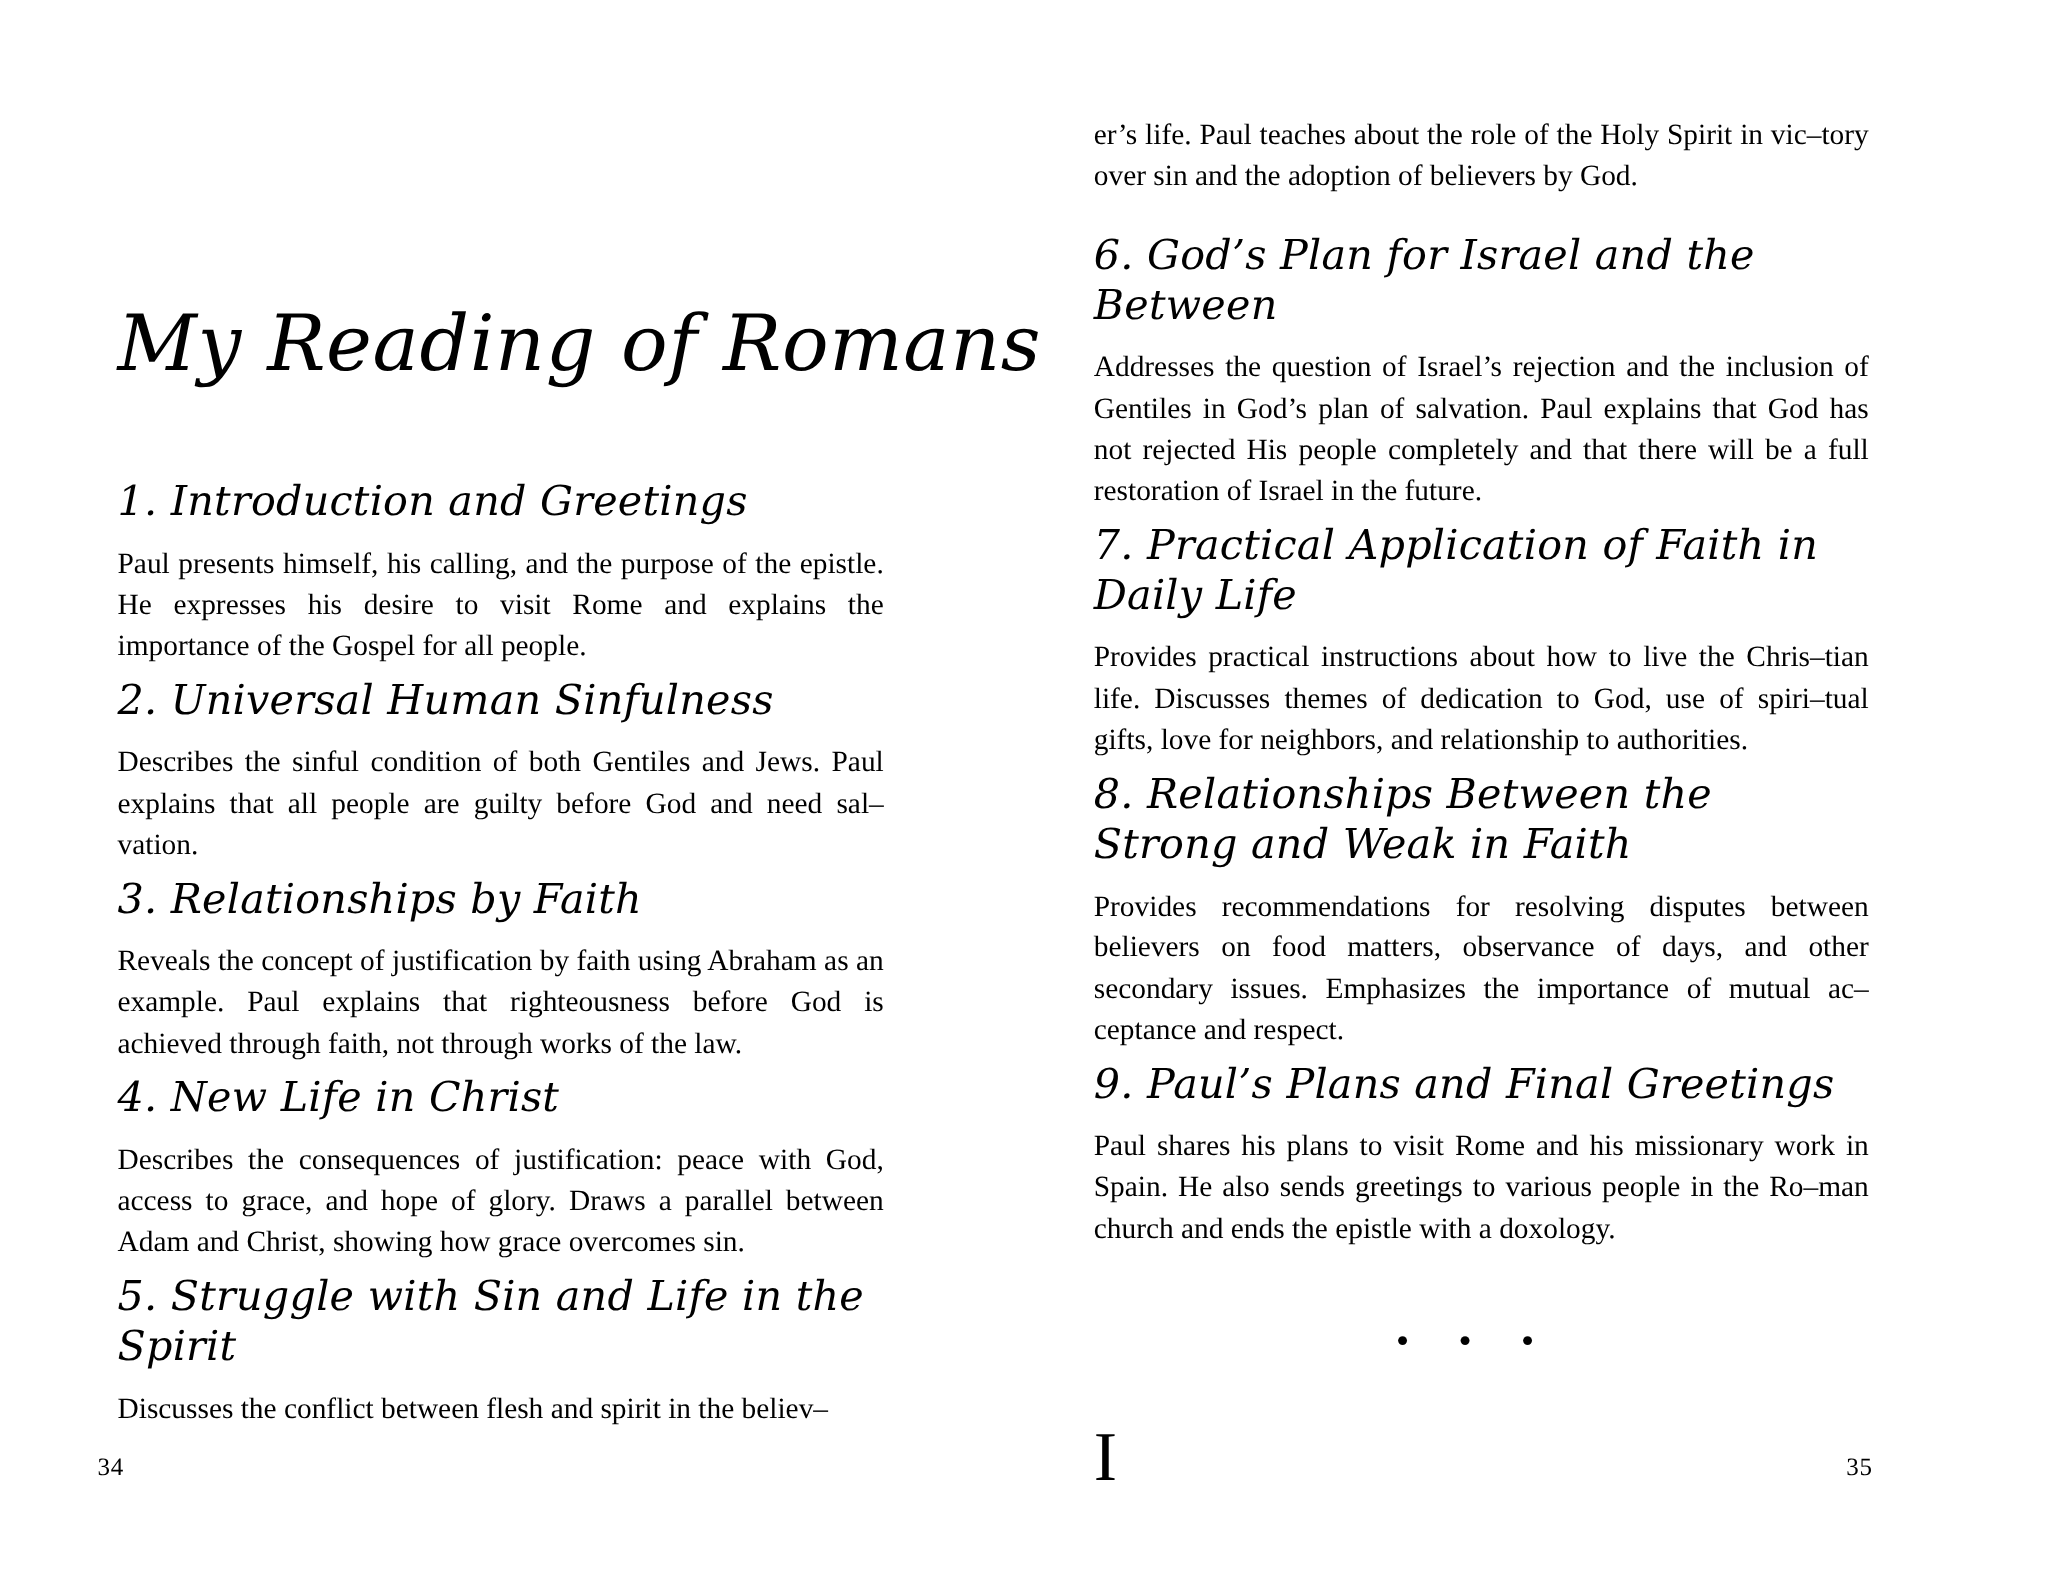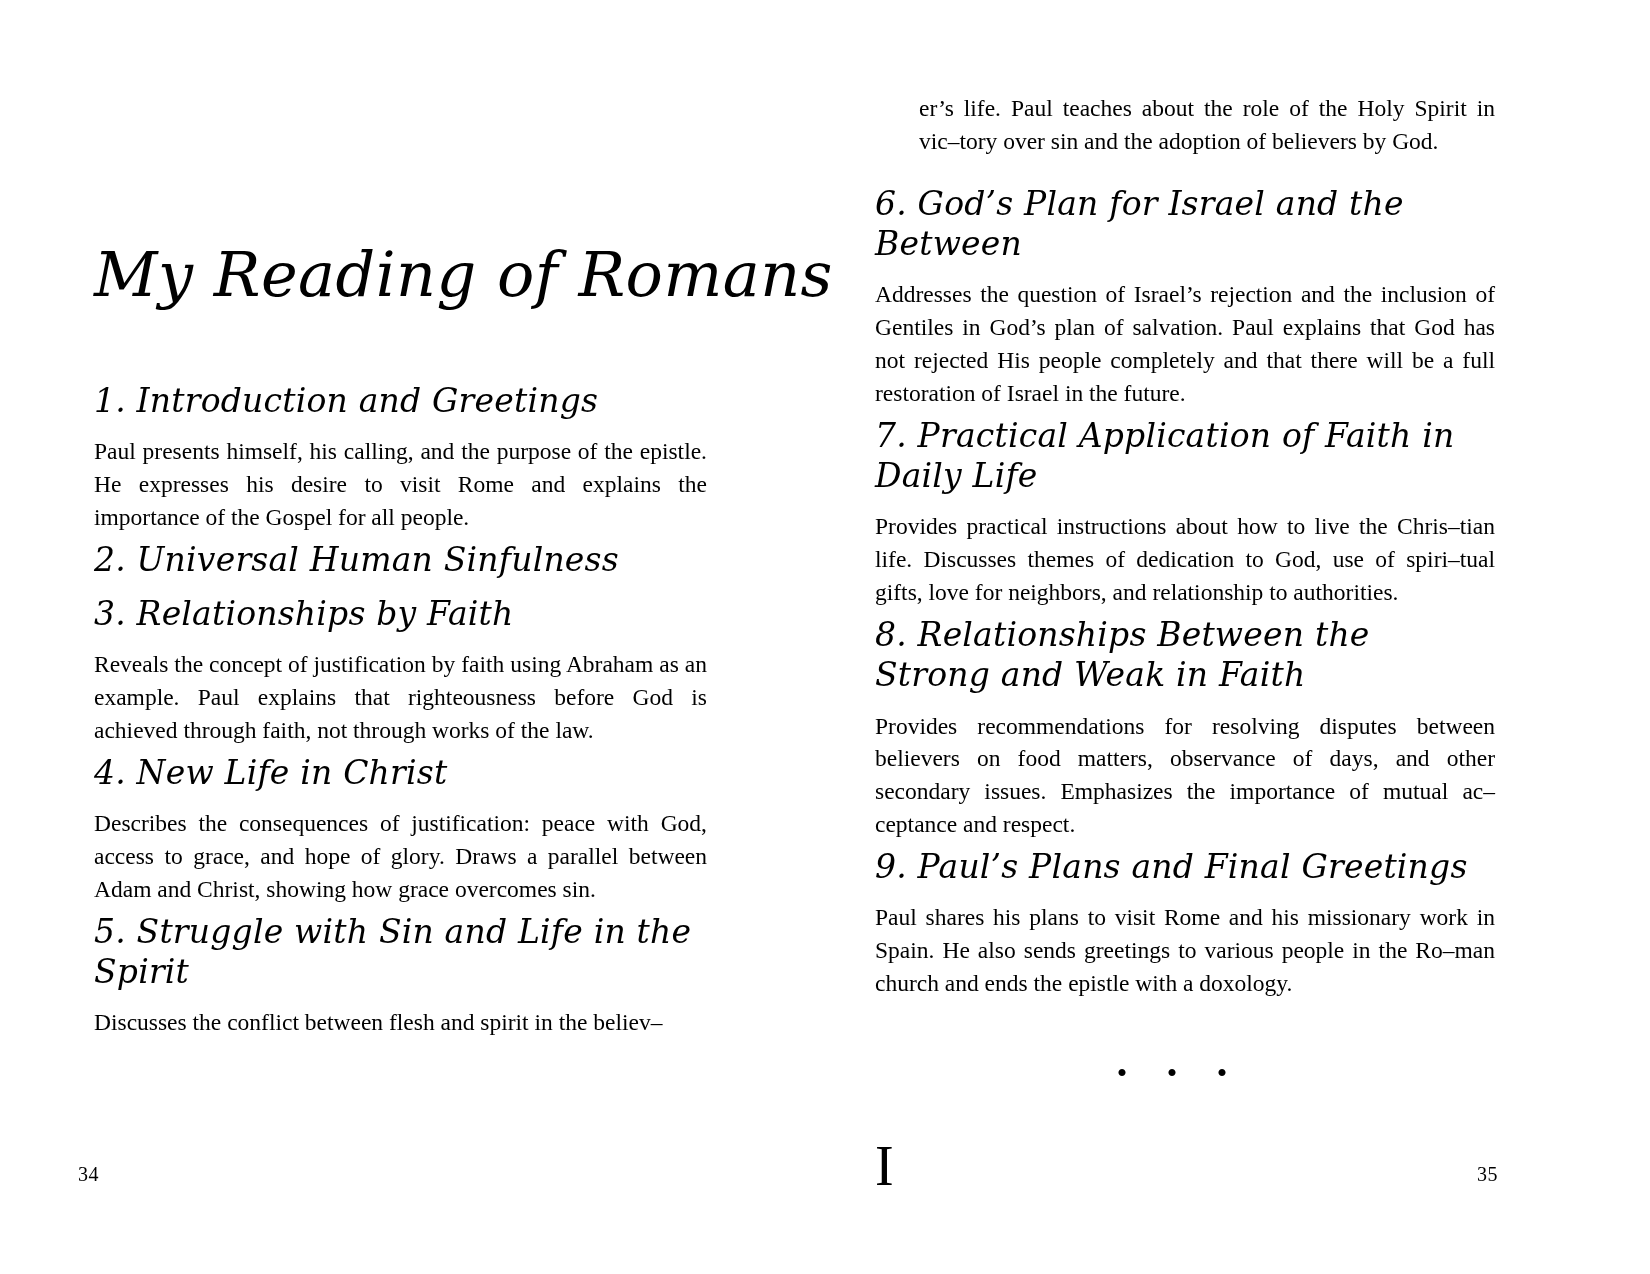--- a/index.html
+++ b/index.html
@@ -103,41 +103,42 @@
     position: absolute;
     bottom: 88px;
     font-family: "Liberation Serif", "DejaVu Serif", serif;
     font-size: 20px;
     letter-spacing: 0.5px;
   }
   .folio-left  { left: 78px; }
   .folio-right { right: 152px; }
 
   
-  .cont-para { margin-top: 0; margin-left: 44px; }
+  .cont-para { margin-top: 0; }
 </style>
 </head>
 <body>
 
 <div class="spread">
 
   <div class="page page-left">
     <div class="col-inner">
 
       <h1 class="book-title">My Reading of Romans</h1>
 
       <div class="section">
         <h2 class="sec-heading"><span class="num">1.</span>
           <span>Introduction and Greetings</span></h2>
         <p class="sec-body">Paul presents himself, his calling, and the purpose of the epistle. He expresses his desire to visit Rome and explains the importance of the Gospel for all people.</p>
       </div>
 
       <div class="section">
         <h2 class="sec-heading"><span class="num">2.</span>
           <span>Universal Human Sinfulness</span></h2>
+        <p class="sec-body">Describes the sinful condition of both Gentiles and Jews. Paul explains that all people are guilty before God and need sal–vation.</p>
       </div>
 
       <div class="section">
         <h2 class="sec-heading"><span class="num">3.</span>
           <span>Relationships by Faith</span></h2>
         <p class="sec-body">Reveals the concept of justification by faith using Abraham as an example. Paul explains that righteousness before God is achieved through faith, not through works of the law.</p>
       </div>
 
       <div class="section">
         <h2 class="sec-heading"><span class="num">4.</span>

